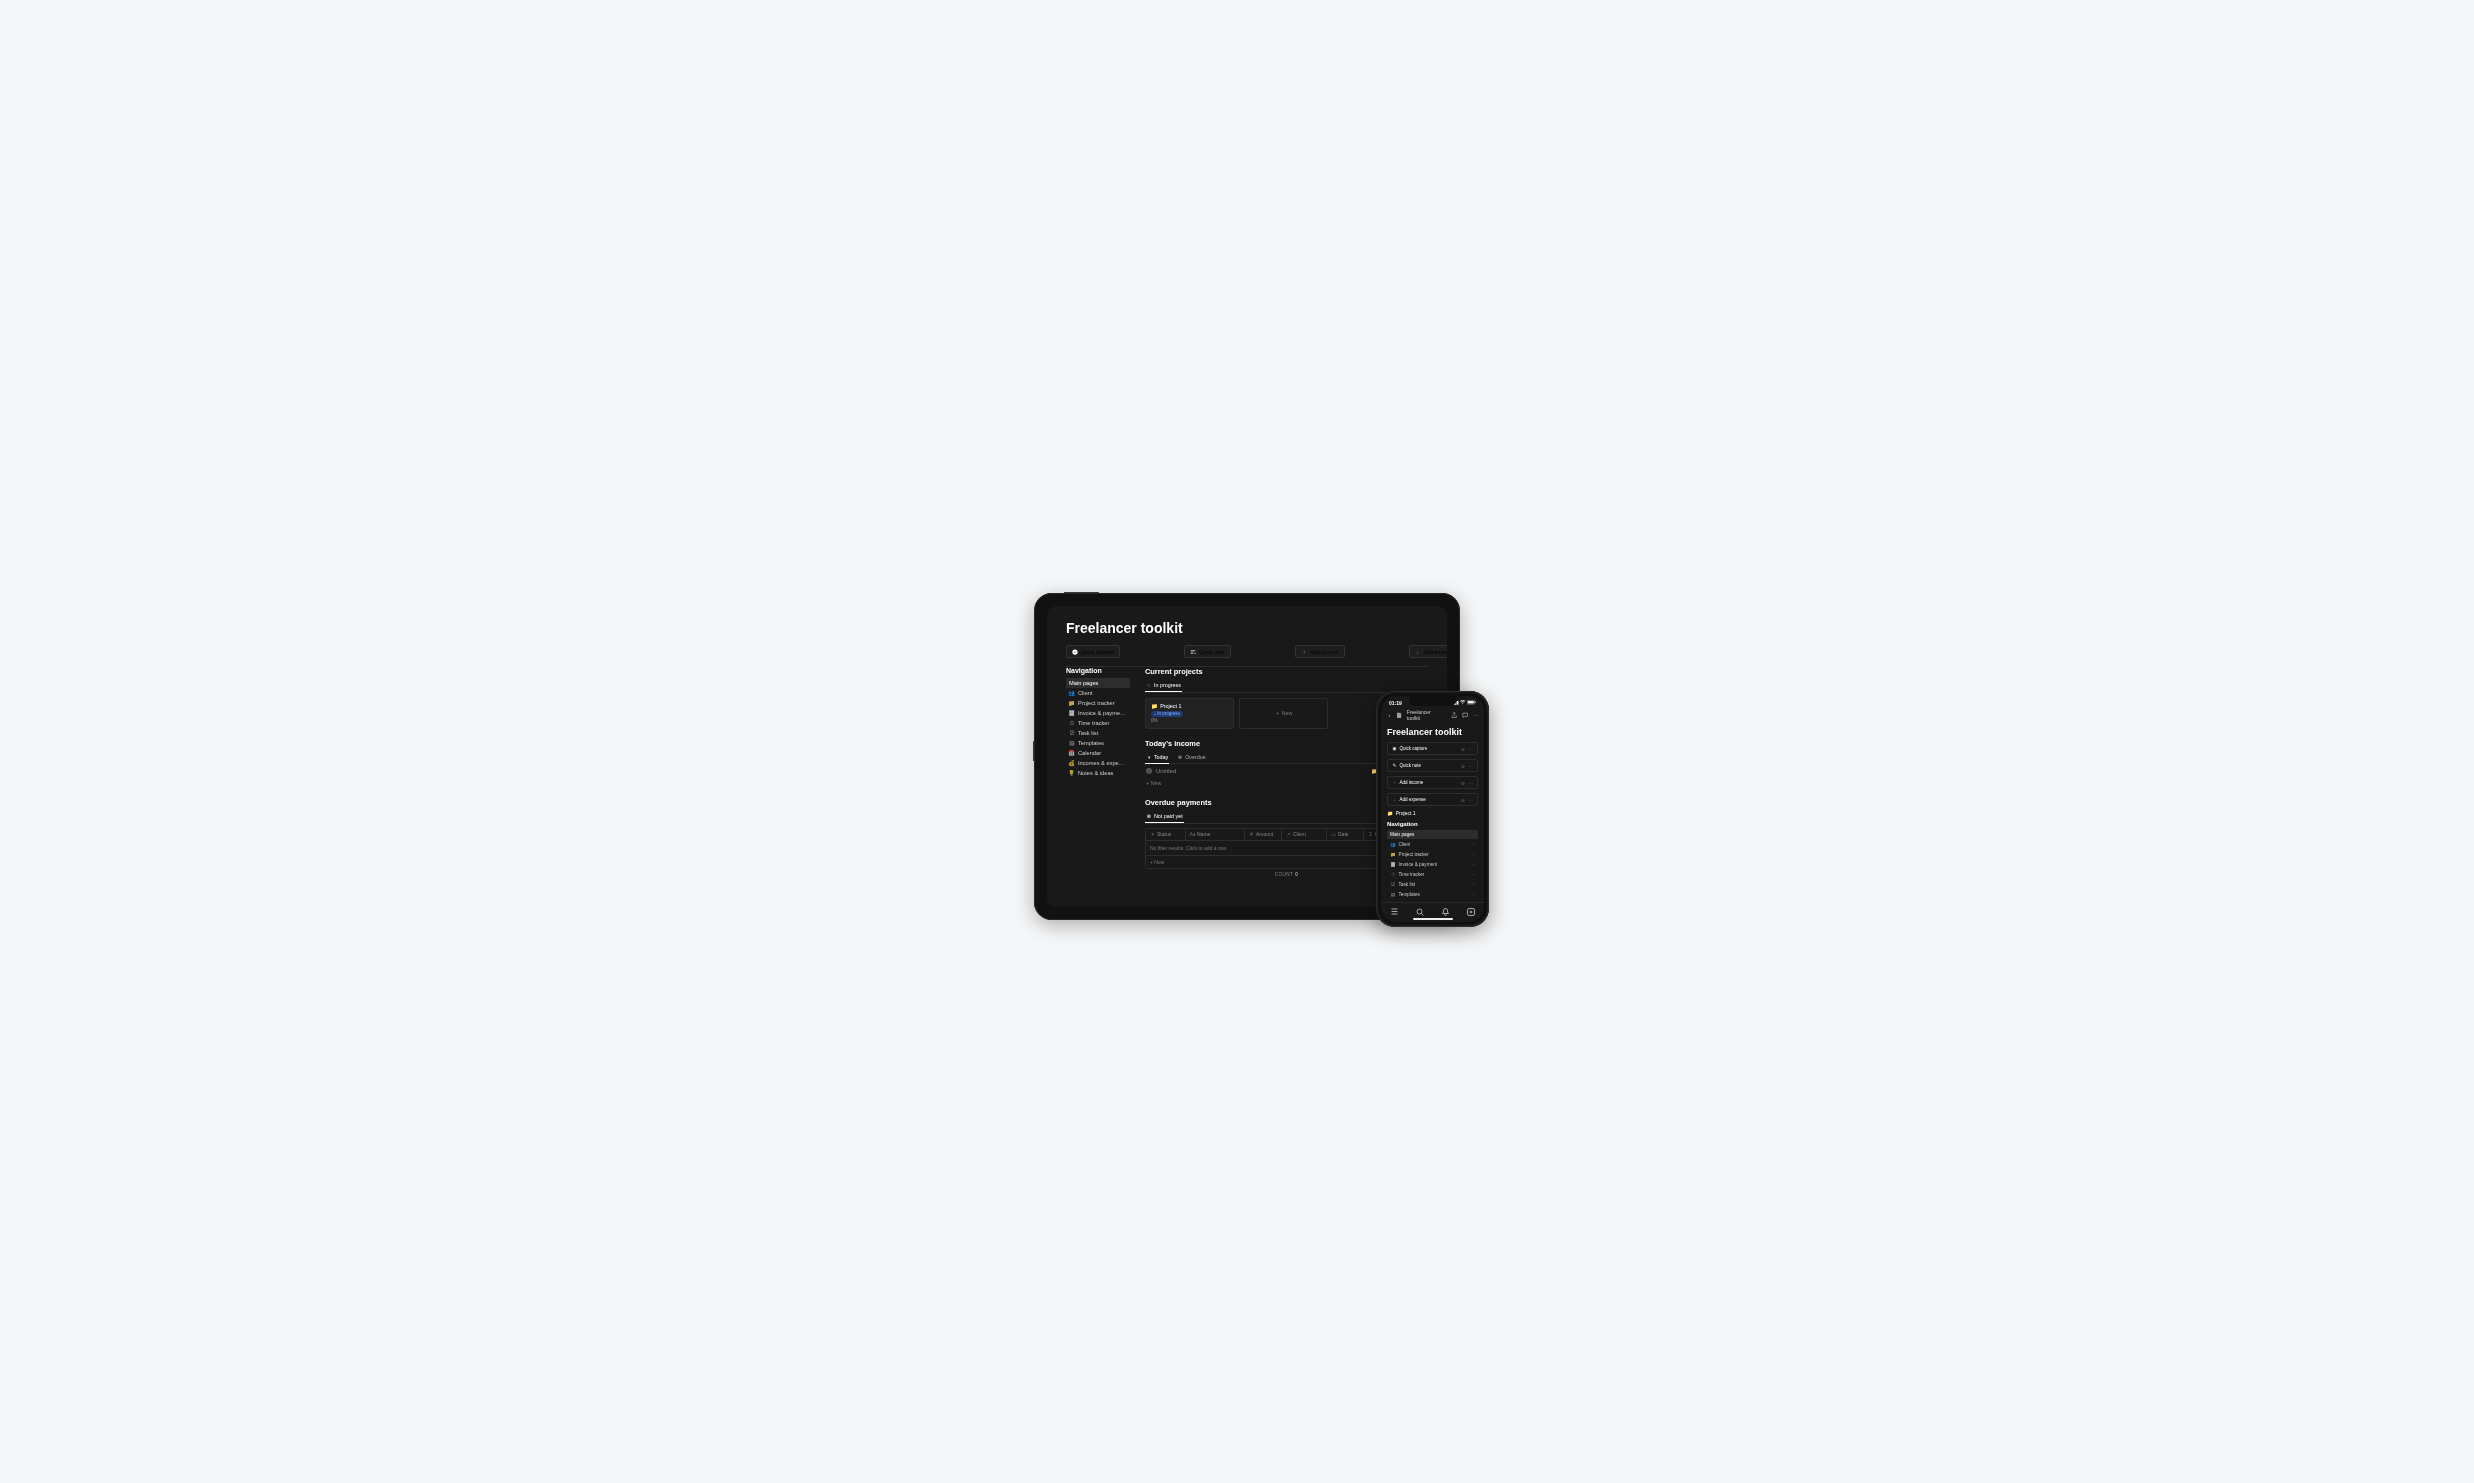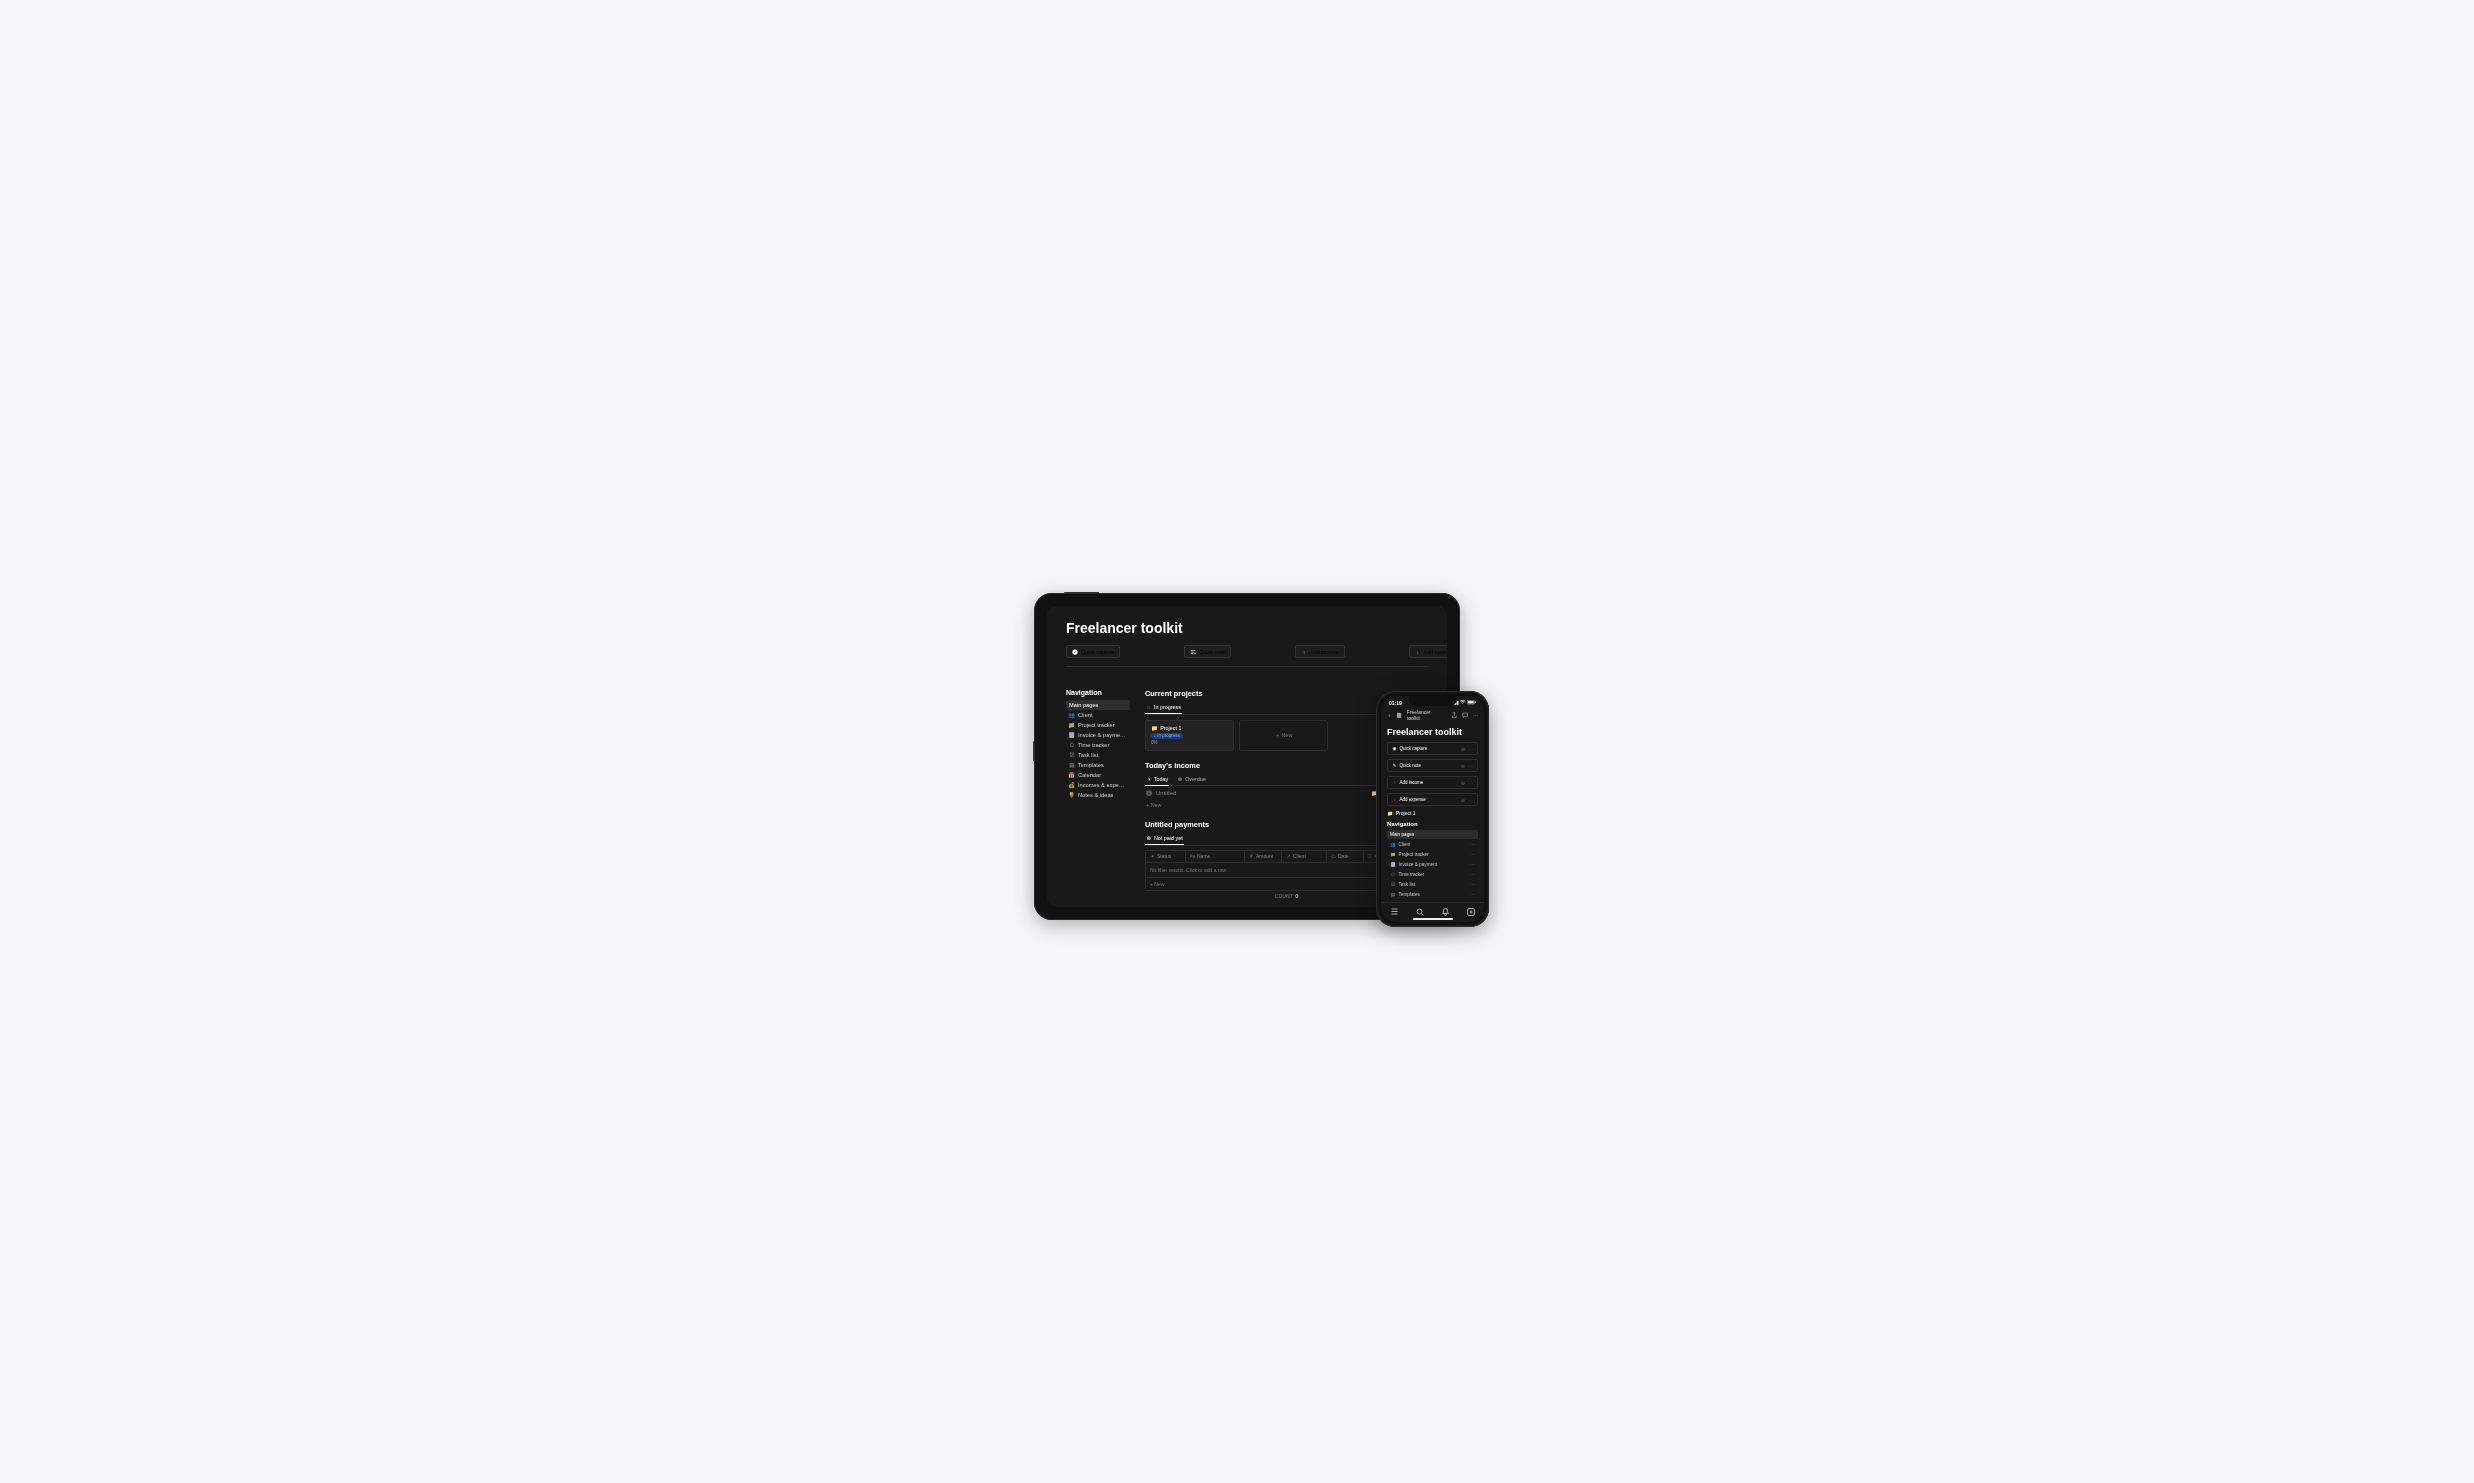--- a/index.html
+++ b/index.html
@@ -69,21 +69,21 @@
     border-radius: 2px;
     background: #1e1e1e;
     cursor: pointer;
     white-space: nowrap;
   }
   .pill .ic { width:6px; height:6px; display:inline-flex; align-items:center; justify-content:center; }
 
   .columns {
     display: flex;
     gap: 15px;
-    margin-top: 22px;
+    margin-top: 0;
   }
 
   
   .sidebar { width: 64px; flex-shrink:0; }
   .sidebar h3 { font-size: 7px; font-weight:700; margin-bottom:4px; }
   .side-item {
     display:flex; align-items:center; gap:3px;
     font-size: 5.7px;
     padding: 2px 3px;
     border-radius:1.5px;
@@ -349,21 +349,21 @@
               <span class="proj">
                   <span>📁</span>
                   <span>Project 1</span>
                 </span>
               <span class="date">May 24</span>
             </div>
             <div class="newrow">+  New</div>
           </section>
 
           <section class="sect">
-            <div class="section-title">Untitled payments</div>
+            <div class="section-title">Overdue payments</div>
             <div class="tabrow">
               <div class="tab active">
                 <span class="tab-ic">⊗</span>
                 <span>Not paid yet</span>
               </div>
             </div>
             <div class="table">
               <div class="thead">
                 <div class="th" style="width:40px">
                     <span class="th-ic">✦</span>

